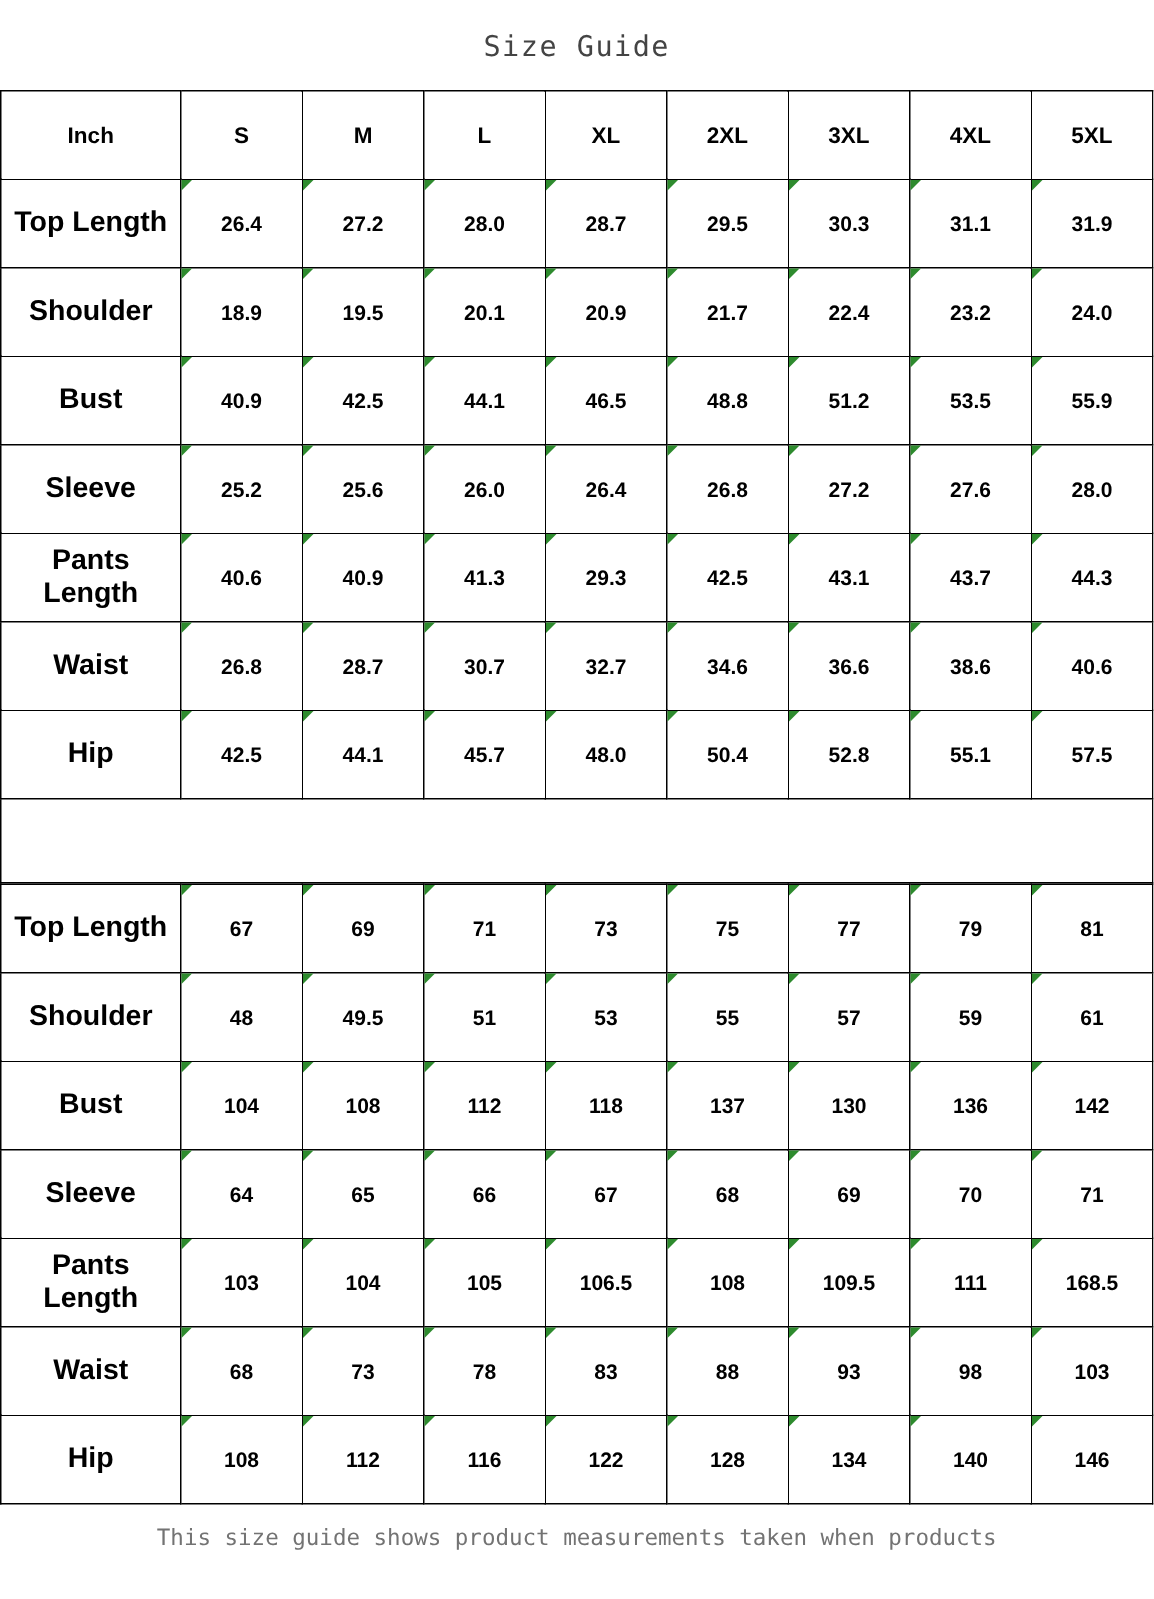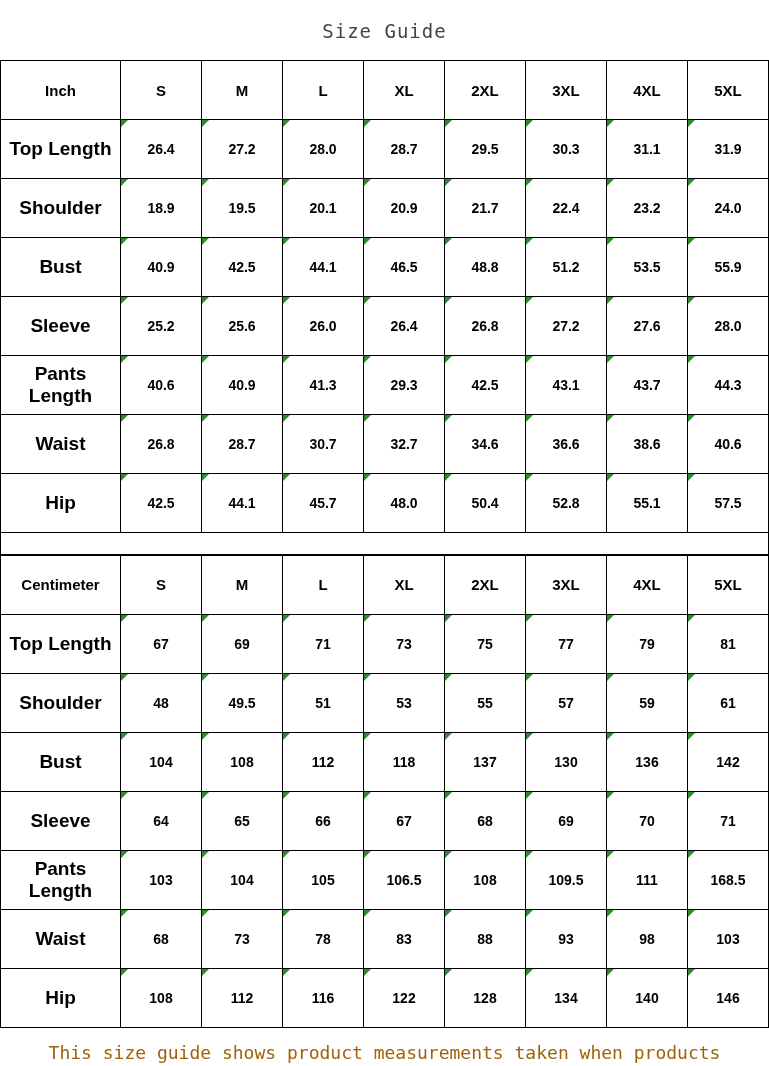--- a/index.html
+++ b/index.html
@@ -81,22 +81,22 @@
   .spacer {
     height: 56px;
     border-left: 1px solid #000000;
     border-right: 1px solid #000000;
     border-bottom: 1px solid #000000;
     box-sizing: border-box;
     width: 769px;
   }
   .footer {
     font-family: "DejaVu Sans Mono", monospace;
-    font-size: 18px;
-    color: #a16207;
+    font-size: 15px;
+    color: #737373;
     text-align: center;
     line-height: 1.45;
     padding-top: 12px;
   }
   .footer div { white-space: nowrap; }
 </style>
 </head>
 <body>
 
 <div class="page">
@@ -216,31 +216,20 @@
       <col class="size-col">
         <col class="size-col">
         <col class="size-col">
         <col class="size-col">
       <col class="size-col">
         <col class="size-col">
         <col class="size-col">
         <col class="size-col">
     </colgroup>
     <tbody>
-      <tr>
-        <td class="unit-cell">Centimeter</td>
-        <td class="head-size">S</td>
-        <td class="head-size">M</td>
-        <td class="head-size">L</td>
-        <td class="head-size">XL</td>
-        <td class="head-size">2XL</td>
-        <td class="head-size">3XL</td>
-        <td class="head-size">4XL</td>
-        <td class="head-size">5XL</td>
-      </tr>
 
       <tr>
         <td class="row-head">Top Length</td>
         <td class="value">67</td>
         <td class="value">69</td>
         <td class="value">71</td>
         <td class="value">73</td>
         <td class="value">75</td>
         <td class="value">77</td>
         <td class="value">79</td>

